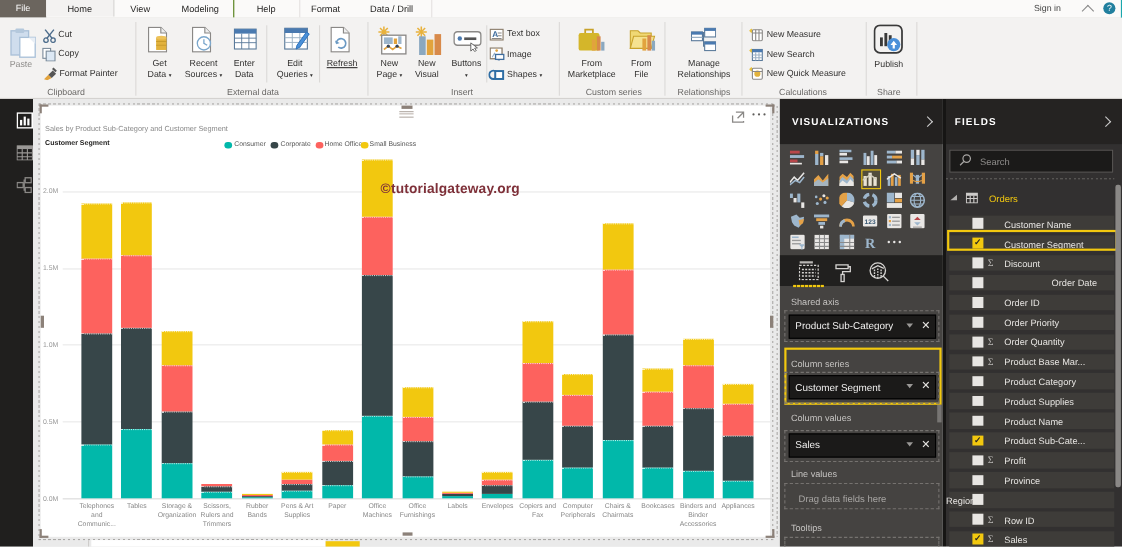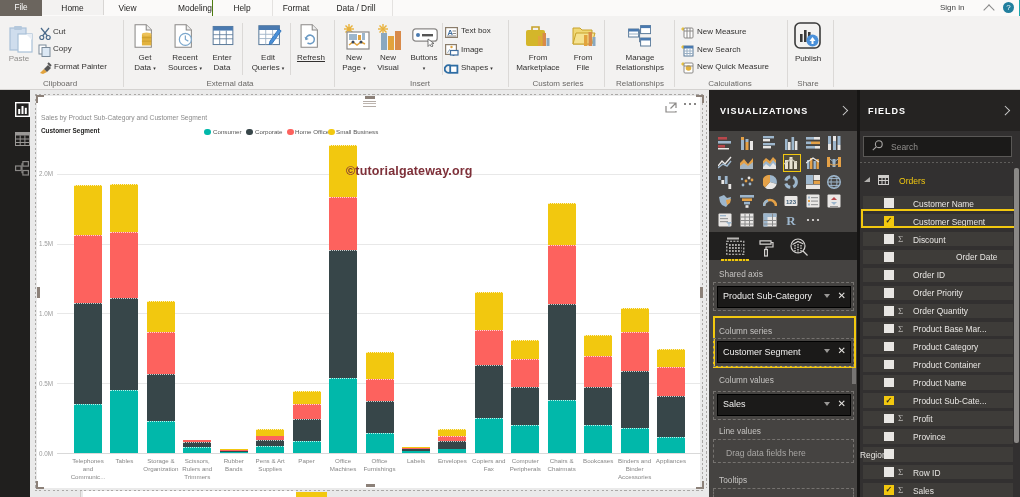--- a/index.html
+++ b/index.html
@@ -15,21 +15,21 @@
 .pill .t{position:absolute;left:5px;top:4.5px;font-size:9px;color:#f0efee;white-space:nowrap;}
 .pill .ar{position:absolute;right:20px;top:7px;width:0;height:0;border-left:3.5px solid transparent;border-right:3.5px solid transparent;border-top:4px solid #9a9896;}
 .pill .x{position:absolute;right:4px;top:3px;font-size:10px;color:#e8e6e3;}
 .well{position:absolute;left:713px;width:139px;border:1px dashed #75726f;}
 </style></head><body>
 
 <div class="abs" style="left:0;top:0;width:1020px;height:16px;background:#fbfaf9;border-bottom:1px solid #e1dfdd;"></div>
 <div class="abs" style="left:0;top:0;width:42px;height:16px;background:#6b655e;color:#fff;font-size:8.2px;line-height:16px;text-align:center;">File</div>
 <div class="abs" style="left:42px;top:0;width:61px;height:15px;background:#f3f2f1;border-right:1px solid #d8d6d4;color:#252423;font-size:8.4px;line-height:16px;text-align:center;">Home</div>
 <div class="abs" style="left:103px;top:0;width:49px;height:16px;color:#252423;font-size:8.4px;line-height:16px;text-align:center;">View</div>
-<div class="abs" style="left:152px;top:0;width:60px;height:16px;border-right:1px solid #4d7c0f;color:#252423;font-size:8.4px;line-height:16px;text-align:right;">Modeling</div>
+<div class="abs" style="left:152px;top:0;width:60px;height:16px;border-right:1px solid #4d7c0f;color:#252423;font-size:8.4px;line-height:16px;text-align:center;">Modeling</div>
 <div class="abs" style="left:212px;top:0;width:60px;height:16px;border-right:1px solid #e4e2e0;color:#252423;font-size:8.4px;line-height:16px;text-align:center;">Help</div>
 <div class="abs" style="left:272px;top:0;width:48px;height:16px;color:#252423;font-size:8.4px;line-height:16px;text-align:center;">Format</div>
 <div class="abs" style="left:320px;top:0;width:72px;height:16px;border-right:1px solid #e4e2e0;color:#252423;font-size:8.4px;line-height:16px;text-align:center;">Data / Drill</div>
 <div class="abs" style="left:940px;top:0;width:36px;height:16px;color:#444;font-size:8px;line-height:16px;">Sign in</div>
 <div class="abs" style="left:985px;top:6px;width:7px;height:7px;border-left:1.4px solid #888;border-top:1.4px solid #888;transform:rotate(45deg);"></div>
 <div class="abs" style="left:1003px;top:2px;width:11px;height:11px;border-radius:50%;background:#217f9e;color:#fff;font-size:8px;line-height:11px;text-align:center;">?</div>
 <div class="abs" style="left:1018.5px;top:0;width:1.5px;height:90px;background:#1aa7ad;"></div>
 
 <div class="abs" style="left:0;top:16px;width:1020px;height:73px;background:#f3f2f1;border-bottom:1px solid #d4d2d0;"></div>
 <div class="rsep" style="left:123px;"></div>
@@ -770,21 +770,21 @@
 <div style="position:absolute;left:913px;top:306.2px;color:#e8e6e3;font:8.4px 'Liberation Sans',sans-serif;white-space:nowrap;">Order Quantity</div>
 <div style="position:absolute;left:863px;top:321.5px;width:150px;height:14.5px;background:#3e3c39;"></div>
 <div style="position:absolute;left:884px;top:323.9px;width:9.5px;height:9.5px;background:#e8e6e3;"></div>
 <div style="position:absolute;left:898px;top:323.5px;width:10px;color:#b8b6b4;font:9px 'Liberation Serif',serif;">Σ</div>
 <div style="position:absolute;left:913px;top:324.1px;color:#e8e6e3;font:8.4px 'Liberation Sans',sans-serif;white-space:nowrap;">Product Base Mar...</div>
 <div style="position:absolute;left:863px;top:339.4px;width:150px;height:14.5px;background:#3e3c39;"></div>
 <div style="position:absolute;left:884px;top:341.8px;width:9.5px;height:9.5px;background:#e8e6e3;"></div>
 <div style="position:absolute;left:913px;top:342.0px;color:#e8e6e3;font:8.4px 'Liberation Sans',sans-serif;white-space:nowrap;">Product Category</div>
 <div style="position:absolute;left:863px;top:357.4px;width:150px;height:14.5px;background:#3e3c39;"></div>
 <div style="position:absolute;left:884px;top:359.8px;width:9.5px;height:9.5px;background:#e8e6e3;"></div>
-<div style="position:absolute;left:913px;top:360.0px;color:#e8e6e3;font:8.4px 'Liberation Sans',sans-serif;white-space:nowrap;">Product Container</div>
+<div style="position:absolute;left:913px;top:360.0px;color:#e8e6e3;font:8.4px 'Liberation Sans',sans-serif;white-space:nowrap;">Product Supplies</div>
 <div style="position:absolute;left:863px;top:375.3px;width:150px;height:14.5px;background:#3e3c39;"></div>
 <div style="position:absolute;left:884px;top:377.7px;width:9.5px;height:9.5px;background:#e8e6e3;"></div>
 <div style="position:absolute;left:913px;top:377.9px;color:#e8e6e3;font:8.4px 'Liberation Sans',sans-serif;white-space:nowrap;">Product Name</div>
 <div style="position:absolute;left:863px;top:393.2px;width:150px;height:14.5px;background:#3e3c39;"></div>
 <div style="position:absolute;left:884px;top:395.6px;width:9.5px;height:9.5px;background:#f2c80f;color:#252423;font:bold 8px/9.5px 'Liberation Sans',sans-serif;text-align:center;">✓</div>
 <div style="position:absolute;left:913px;top:395.8px;color:#e8e6e3;font:8.4px 'Liberation Sans',sans-serif;white-space:nowrap;">Product Sub-Cate...</div>
 <div style="position:absolute;left:863px;top:411.2px;width:150px;height:14.5px;background:#3e3c39;"></div>
 <div style="position:absolute;left:884px;top:413.6px;width:9.5px;height:9.5px;background:#e8e6e3;"></div>
 <div style="position:absolute;left:898px;top:413.2px;width:10px;color:#b8b6b4;font:9px 'Liberation Serif',serif;">Σ</div>
 <div style="position:absolute;left:913px;top:413.8px;color:#e8e6e3;font:8.4px 'Liberation Sans',sans-serif;white-space:nowrap;">Profit</div>

